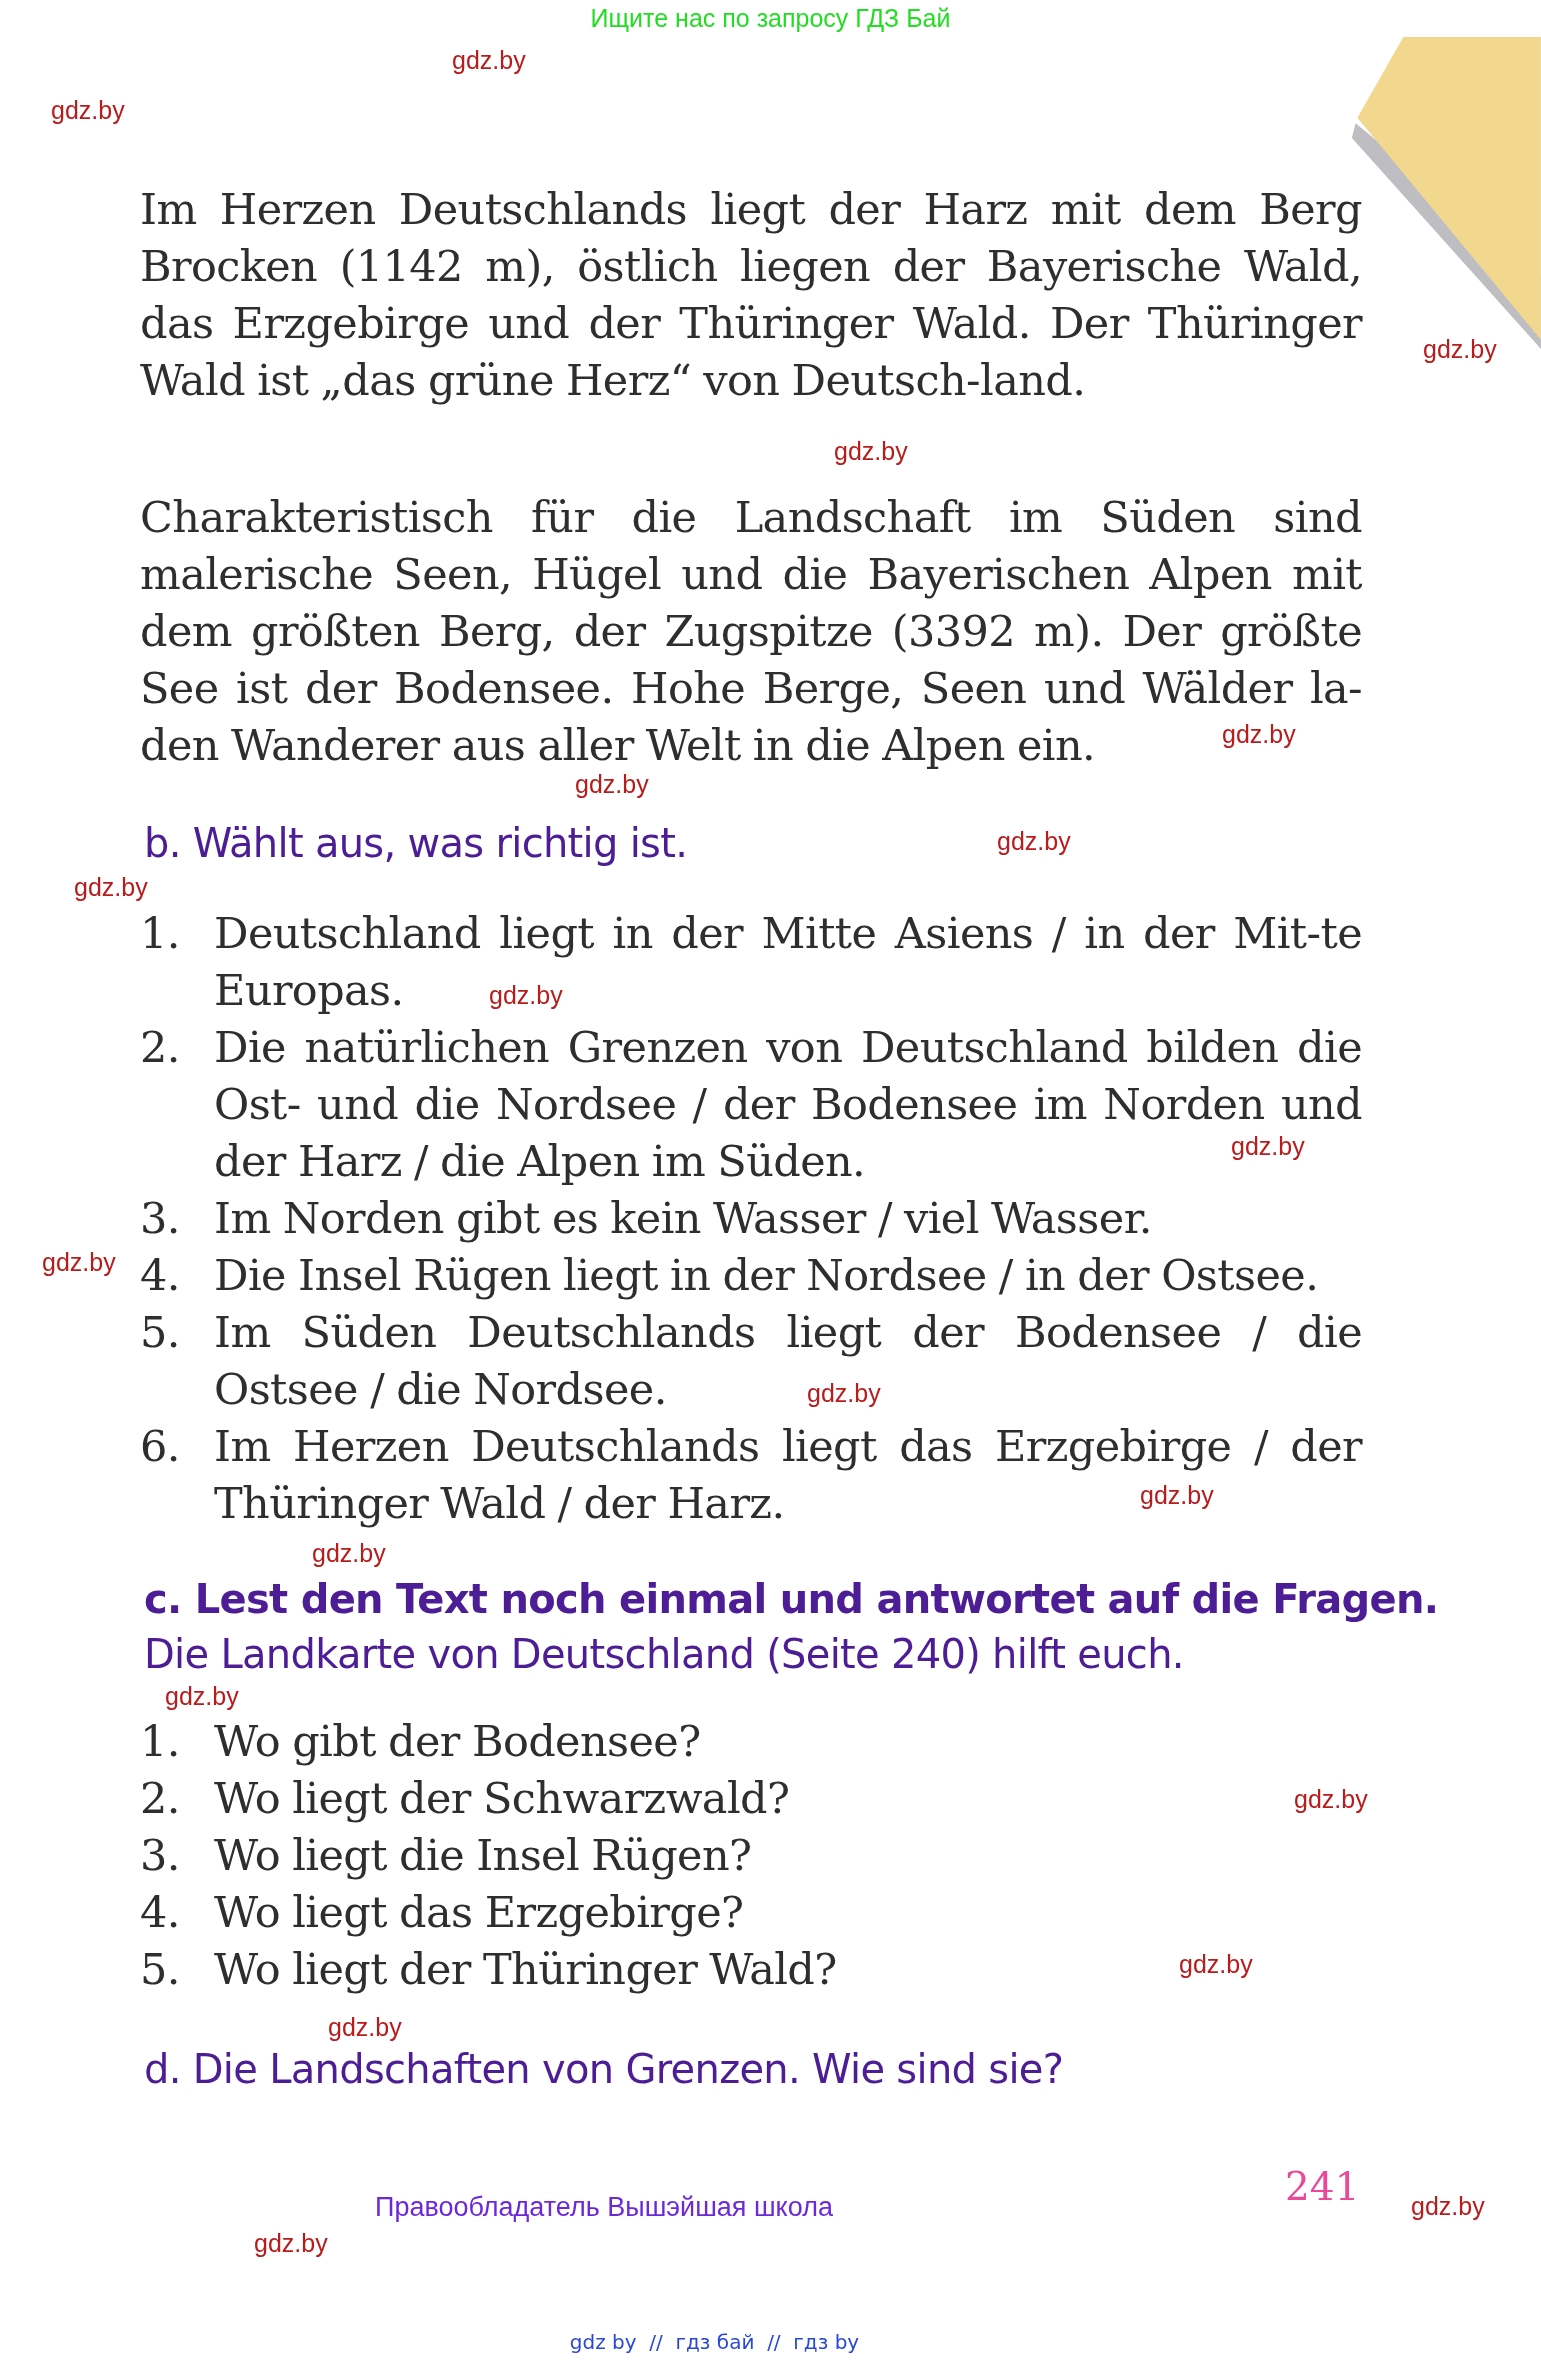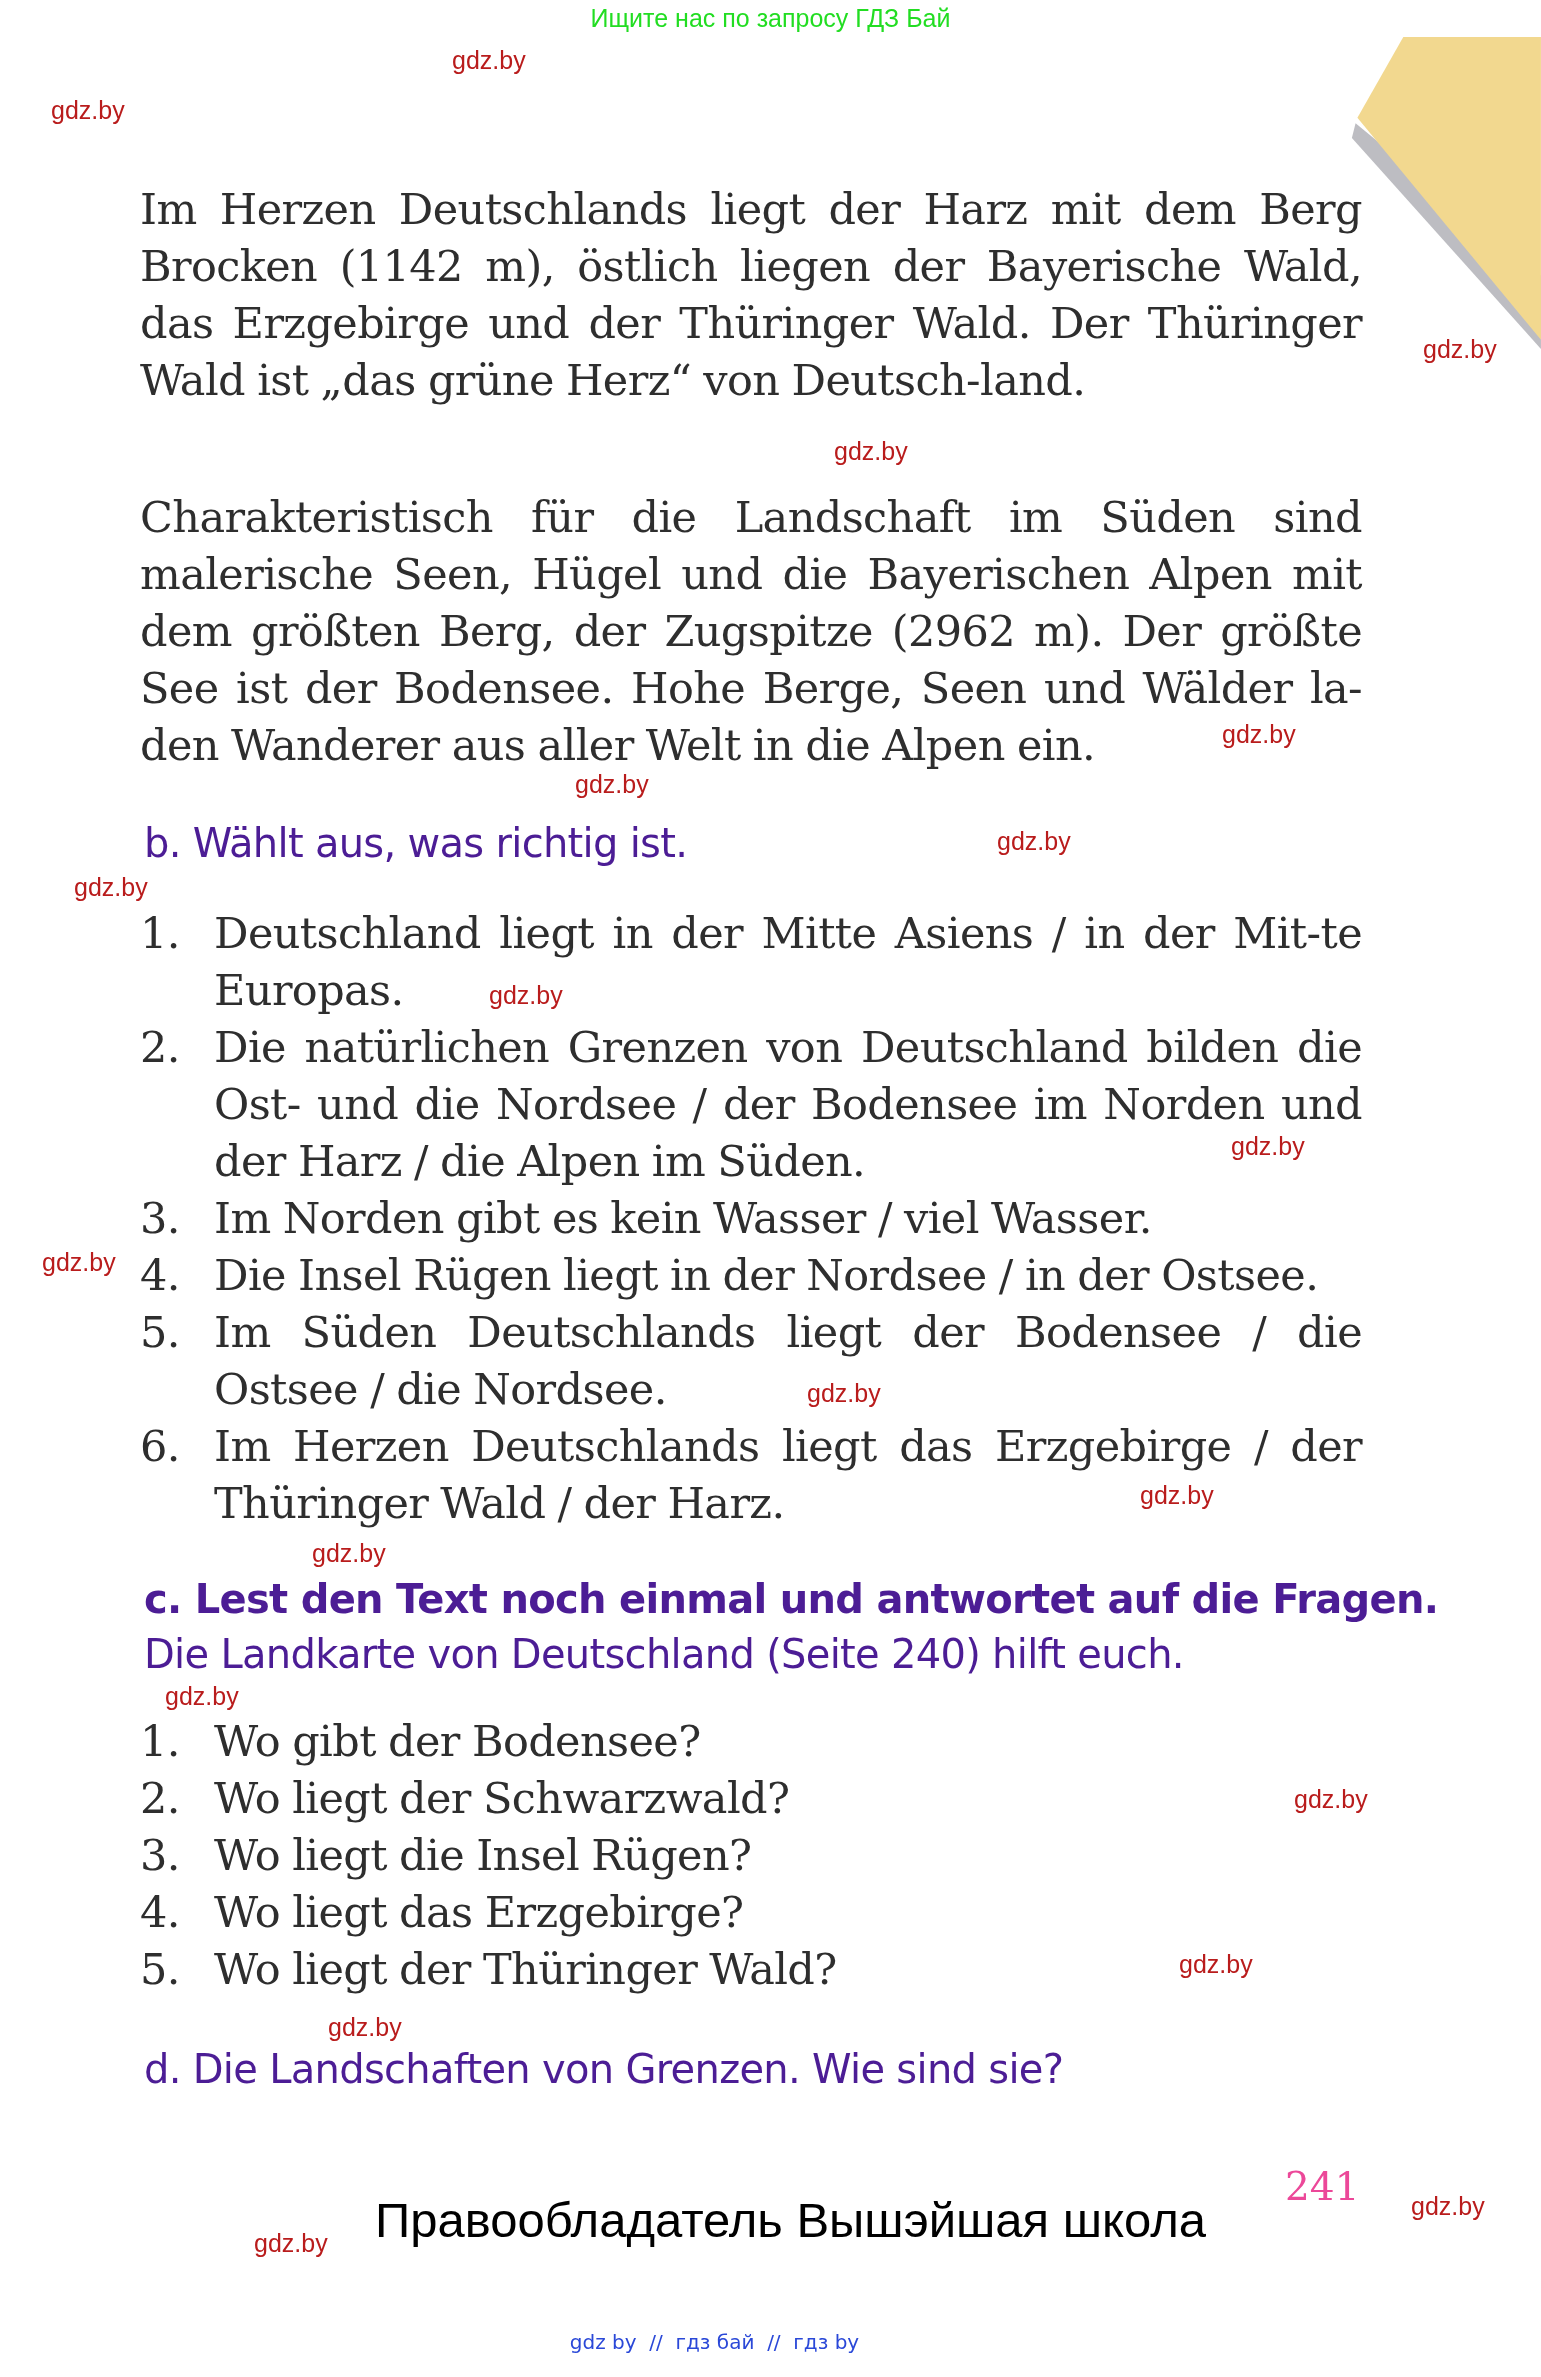--- a/index.html
+++ b/index.html
@@ -37,21 +37,21 @@
       letter-spacing: -0.6px; word-spacing: -0.9px;
     }
     .li .num { width: 74px; flex: 0 0 74px; }
     .li .txt { flex: 1; text-align: justify; }
     .pagenum {
       left: 1285px; top: 2164px; font-size: 39px; color: #ec4899;
       font-family: "DejaVu Serif", serif;
     }
     .rights {
       left: 375px; top: 2192px; font-family: "Liberation Sans", sans-serif;
-      font-size: 49px; color: #000000; white-space: nowrap;
+      font-size: 27px; color: #6d28d9; white-space: nowrap;
     }
     .footer {
       top: 2330px; left: 0; width: 1429px; text-align: center;
       font-family: "DejaVu Sans", sans-serif; font-size: 20px; color: #2a48d8;
     }
   </style>
 </head>
 <body>
 
 <div class="abs topnote">Ищите нас по запросу ГДЗ Бай</div>
@@ -76,21 +76,21 @@
 <div class="abs wm" style="left:1140px;top:1481px;">gdz.by</div>
 <div class="abs wm" style="left:312px;top:1539px;">gdz.by</div>
 <div class="abs wm" style="left:165px;top:1682px;">gdz.by</div>
 <div class="abs wm" style="left:1294px;top:1785px;">gdz.by</div>
 <div class="abs wm" style="left:1179px;top:1950px;">gdz.by</div>
 <div class="abs wm" style="left:328px;top:2013px;">gdz.by</div>
 <div class="abs wm" style="left:1411px;top:2192px;">gdz.by</div>
 <div class="abs wm" style="left:254px;top:2229px;">gdz.by</div>
 
 <p class="abs para" style="top:181px;margin:0;">Im Herzen Deutschlands liegt der Harz mit dem Berg Brocken (1142 m), östlich liegen der Bayerische Wald, das Erzgebirge und der Thüringer Wald. Der Thüringer Wald ist „das grüne Herz“ von Deutsch-land.</p>
-<p class="abs para" style="top:489px;margin:0;">Charakteristisch für die Landschaft im Süden sind malerische Seen, Hügel und die Bayerischen Alpen mit dem größten Berg, der Zugspitze (2962 m). Der größte See ist der Bodensee. Hohe Berge, Seen und Wälder la-den Wanderer aus aller Welt in die Alpen ein.</p>
+<p class="abs para" style="top:489px;margin:0;">Charakteristisch für die Landschaft im Süden sind malerische Seen, Hügel und die Bayerischen Alpen mit dem größten Berg, der Zugspitze (3392 m). Der größte See ist der Bodensee. Hohe Berge, Seen und Wälder la-den Wanderer aus aller Welt in die Alpen ein.</p>
 
 <div class="abs heading" style="top:816px;">b. Wählt aus, was richtig ist.</div>
 <div class="abs list" style="top:905px;">
   <div class="li">
     <span class="num">1.</span>
     <span class="txt">Deutschland liegt in der Mitte Asiens / in der Mit-te Europas.</span>
   </div>
   <div class="li">
     <span class="num">2.</span>
     <span class="txt">Die natürlichen Grenzen von Deutschland bilden die Ost- und die Nordsee / der Bodensee im Norden und der Harz / die Alpen im Süden.</span>

